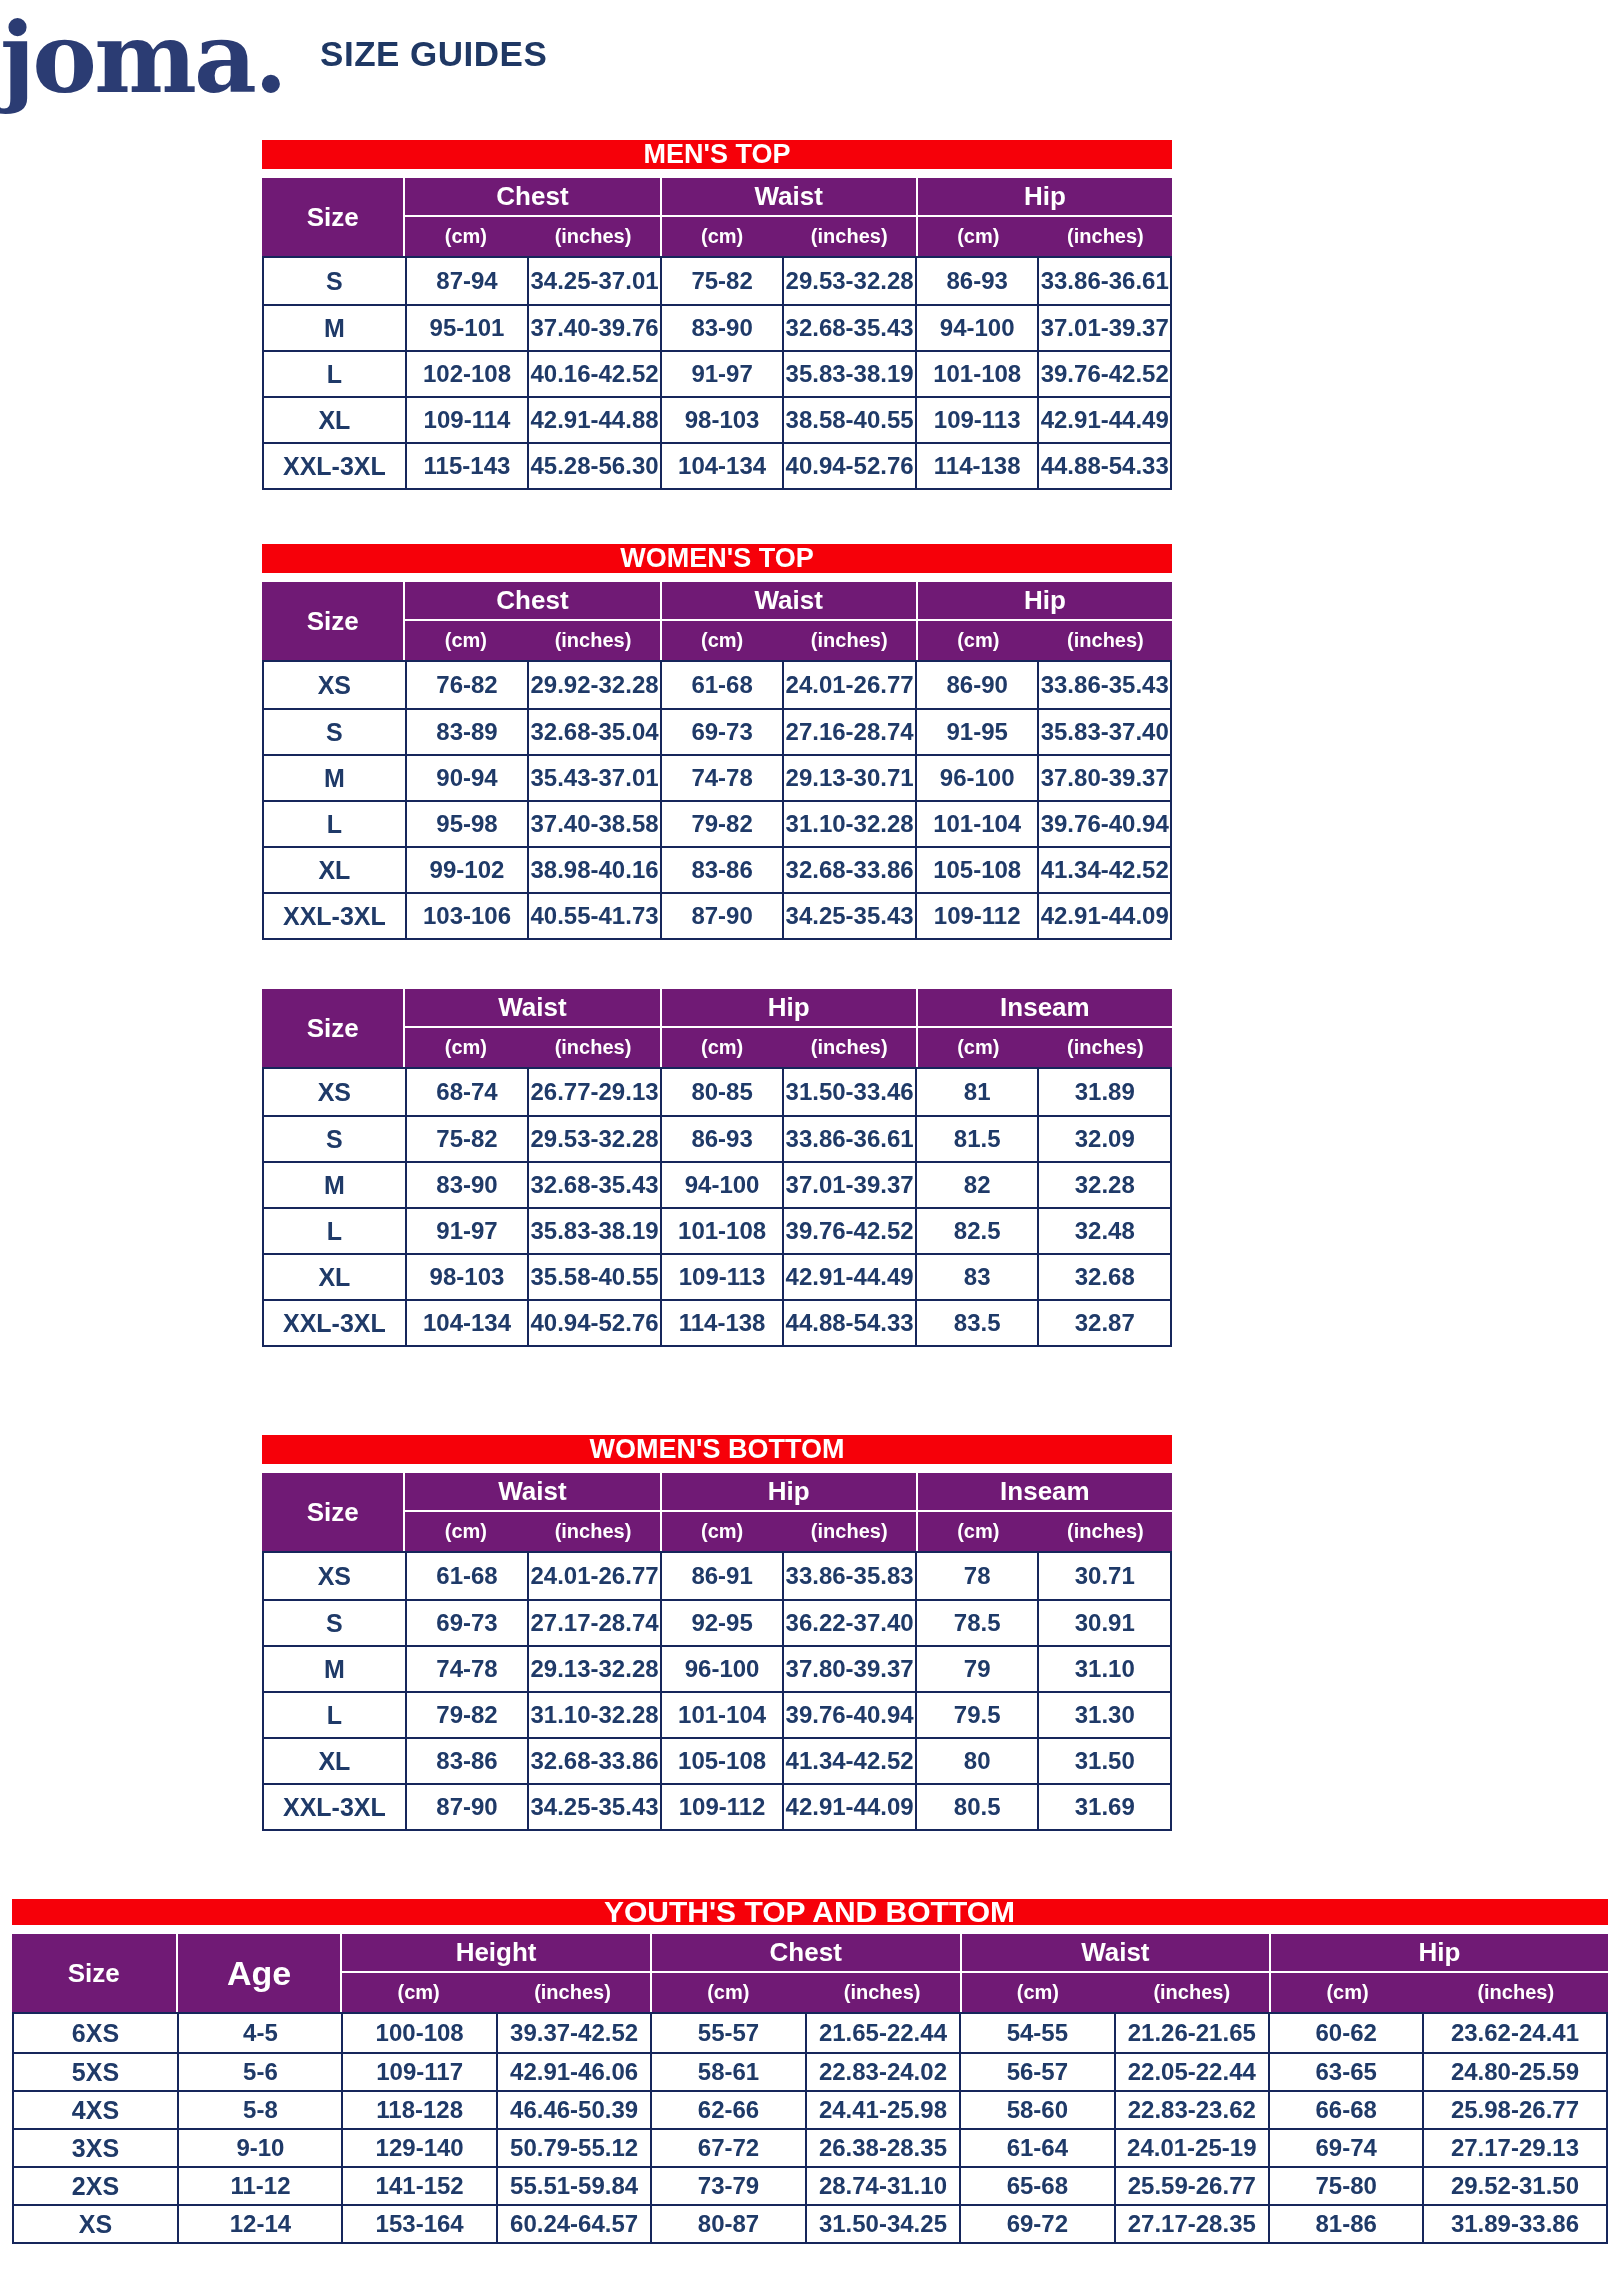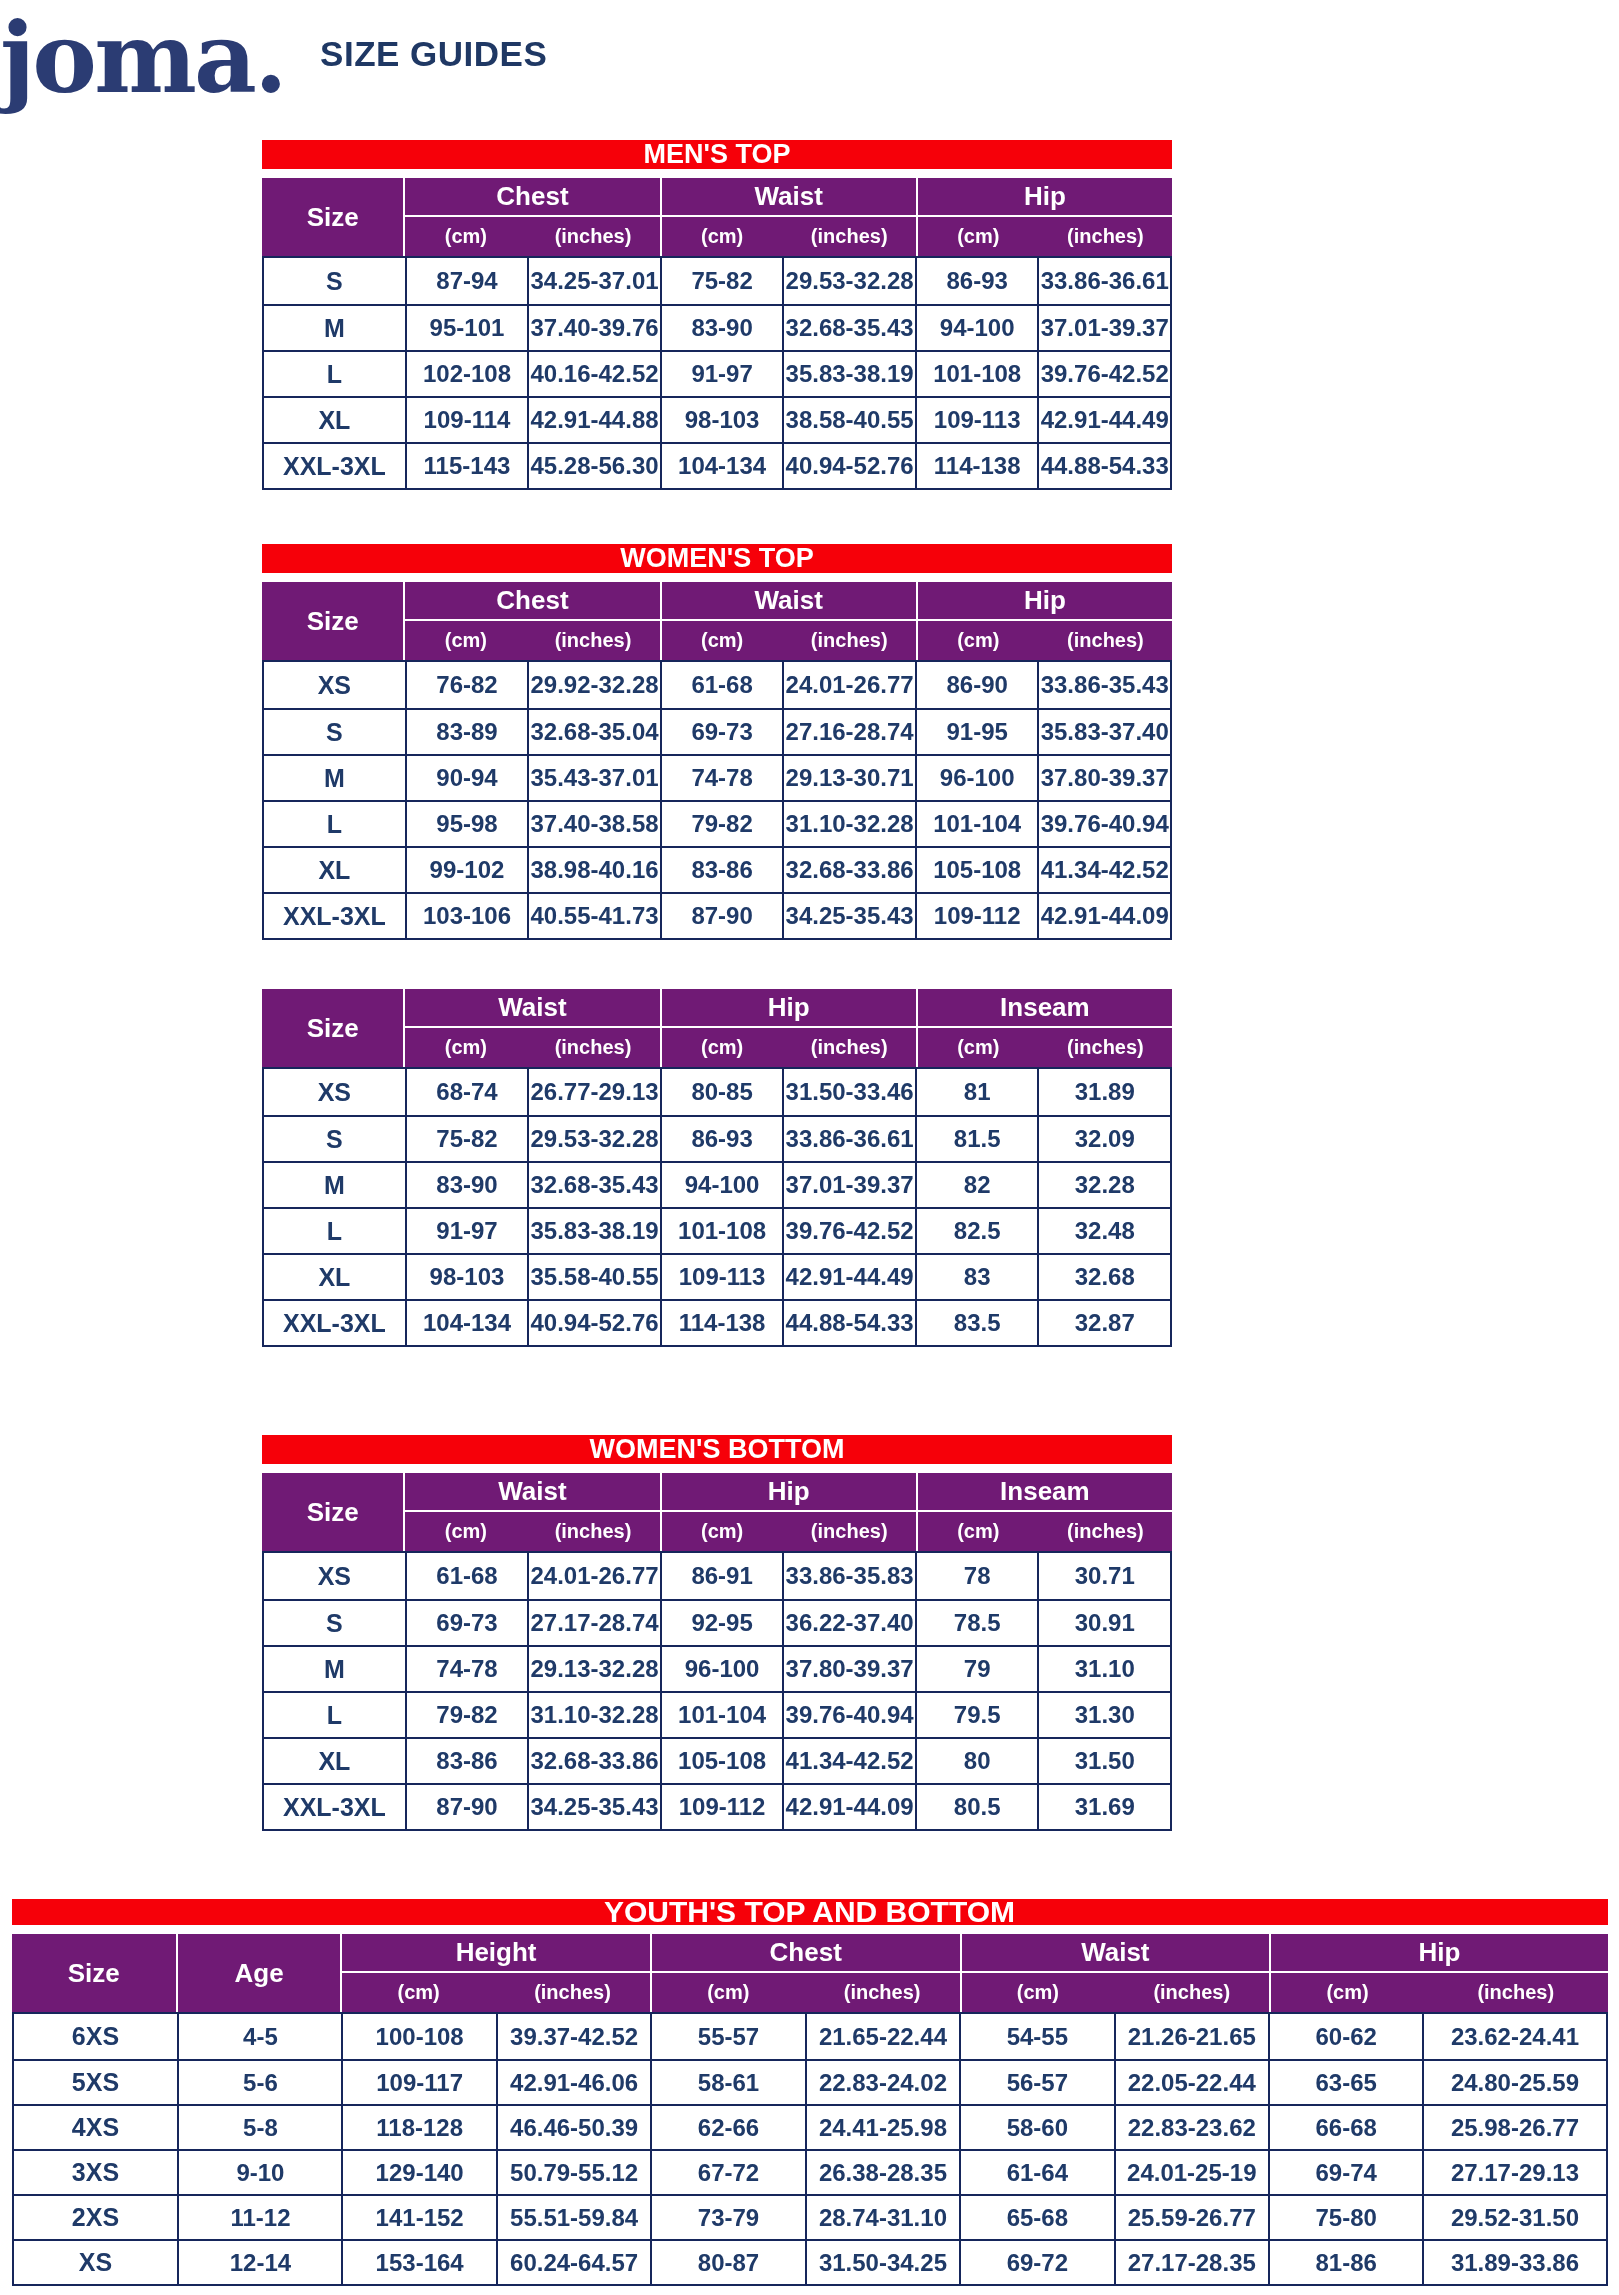--- a/index.html
+++ b/index.html
@@ -12,36 +12,36 @@
   .w-std{left:262px;width:910px}
   .w-youth{left:11.5px;width:1596px}
   .titlebar{background:#f60009;color:#fff;display:flex;align-items:center;justify-content:center;margin-bottom:9.2px}
   .tb-std{height:29px;font-size:27px}
   .tb-youth{height:26px;font-size:30px}
   .hgrid{display:grid;background:#701a75;color:#fff;grid-auto-rows:39px}
   .g7{grid-template-columns:15.5fr 13.5fr 14.6fr 13.5fr 14.6fr 13.5fr 14.6fr}
   .g10{grid-template-columns:10.3fr 10.3fr 9.7fr 9.7fr 9.7fr 9.7fr 9.7fr 9.7fr 9.7fr 11.5fr}
   .hc{display:flex;align-items:center;justify-content:center}
   .szc{grid-column:1;grid-row:1/3;font-size:26px}
-  .agec{grid-column:2;grid-row:1/3;font-size:26px;border-left:2.8px solid #fff}
+  .agec{grid-column:2;grid-row:1/3;font-size:34px;border-left:2.8px solid #fff}
   .grp{grid-row:1;font-size:26px;border-left:2.8px solid #fff;border-bottom:2.8px solid #fff}
   .gA{grid-column:2/4}.gB{grid-column:4/6}.gC{grid-column:6/8}
   .yA{grid-column:3/5}.yB{grid-column:5/7}.yC{grid-column:7/9}.yD{grid-column:9/11}
   .unit{grid-row:2;font-size:20px}
   .u2{grid-column:2;border-left:2.8px solid #fff}.u3{grid-column:3}
   .u4{grid-column:4;border-left:2.8px solid #fff}.u5{grid-column:5}
   .u6{grid-column:6;border-left:2.8px solid #fff}.u7{grid-column:7}
   .v3{grid-column:3;border-left:2.8px solid #fff}.v4{grid-column:4}
   .v5{grid-column:5;border-left:2.8px solid #fff}.v6{grid-column:6}
   .v7{grid-column:7;border-left:2.8px solid #fff}.v8{grid-column:8}
   .v9{grid-column:9;border-left:2.8px solid #fff}.v10{grid-column:10}
   .dgrid{display:grid;background:#fff;border:2.3px solid #16265b;color:#1f3a68}
   .dc{display:flex;align-items:center;justify-content:center;font-size:24px;border-left:2.3px solid #16265b;border-top:2.3px solid #16265b}
   .rows100 .dc{height:46px}
-  .rows98 .dc{height:45px}
+  .rows98 .dc{height:38px}
   .g7 .dc:nth-child(7n+1){border-left:none}
   .g7 .dc:nth-child(-n+7){border-top:none}
   .g10 .dc:nth-child(10n+1){border-left:none}
   .g10 .dc:nth-child(-n+10){border-top:none}
   .sz{font-size:25px}
 </style>
 </head>
 <body>
 
 <div class="logo-row">

